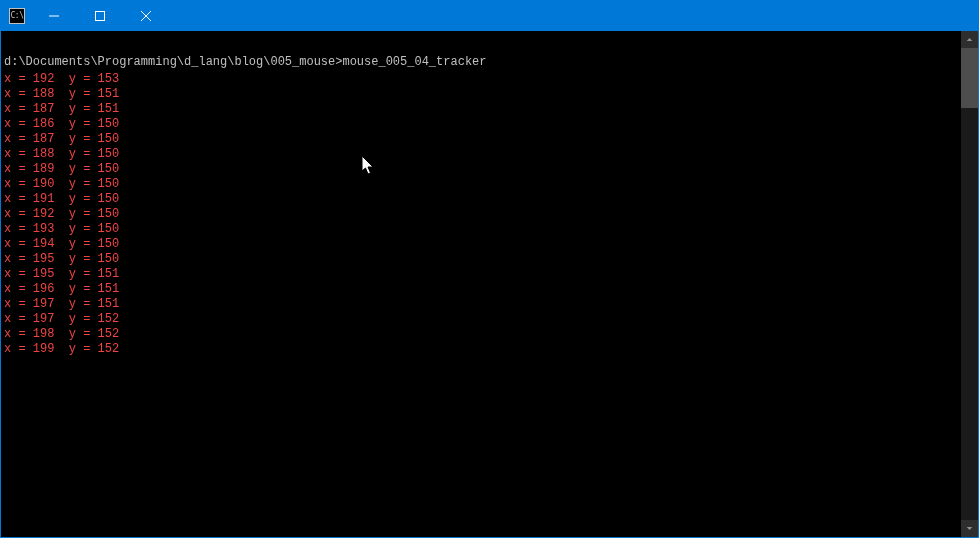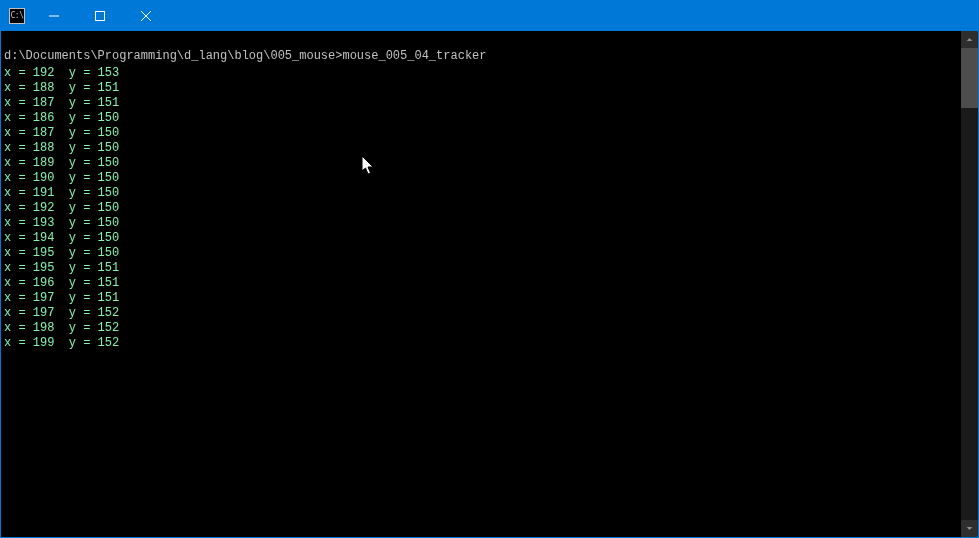--- a/index.html
+++ b/index.html
@@ -71,26 +71,26 @@
       display: flex;
       position: relative;
     }
     .console {
       flex: 1;
       background: #000;
       color: #c0c0c0;
       font-family: Consolas, "Courier New", monospace;
       font-size: 12px;
       line-height: 15px;
-      padding: 12px 0 0 3px;
+      padding: 18px 0 0 3px;
       white-space: pre;
       overflow: hidden;
     }
     .prompt-line { color: #c0c0c0; margin-top: 6px; margin-bottom: 2px; }
-    .output-line { color: #86efac; }
+    .output-line { color: #ef4444; }
     .scrollbar {
       width: 17px;
       background: #1a1a1a;
       position: relative;
     }
     .scroll-btn {
       width: 17px;
       height: 17px;
       background: #2e2e2e;
       display: flex;

